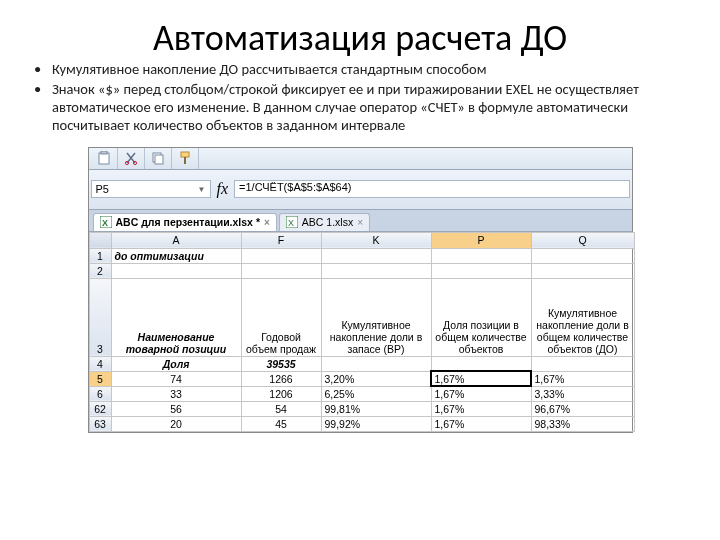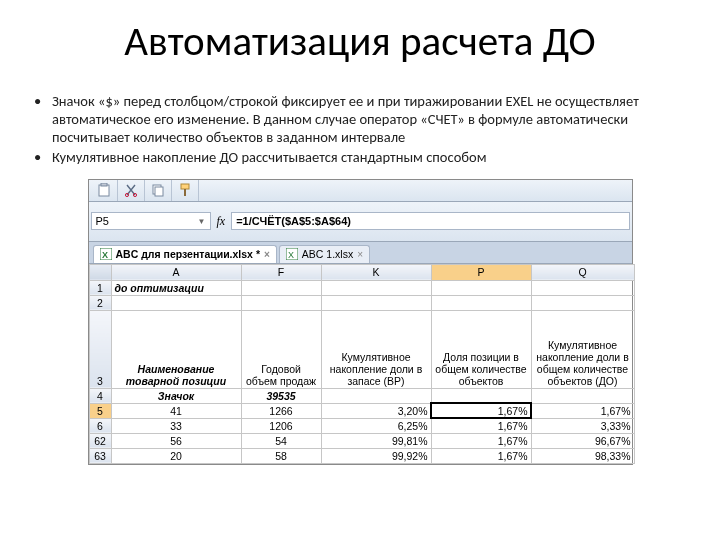--- a/index.html
+++ b/index.html
@@ -1,57 +1,57 @@
 <!DOCTYPE html>
 <html><head>
 <meta charset="utf-8">
 <style>
   * { box-sizing: border-box; margin: 0; padding: 0; }
   body { font-family: Calibri, Arial, sans-serif; background: #fff; width: 720px; height: 540px; overflow: hidden; }
   .slide { padding: 10px 28px 0 28px; }
-  h1 { font-size: 41px; font-weight: 400; text-align: center; margin: 6px 0 26px 0; color: #000; }
+  h1 { font-size: 36px; font-weight: 400; text-align: center; margin: 6px 0 0 0; color: #000; }
   ul { list-style: none; padding-left: 24px; font-size: 14.5px; color: #222; }
   ul li { position: relative; margin-bottom: 2px; line-height: 1.25; }
   ul li::before { content: "•"; position: absolute; left: -18px; top: 0; }
   .excel-wrap { margin: 12px auto 0 auto; width: 545px; border: 1px solid #8a8a8a; background: #dce6f1; font-family: Tahoma, Arial, sans-serif; font-size: 11px; color: #000; }
   .toolbar { display: flex; height: 22px; border-bottom: 1px solid #9aa7b8; background: linear-gradient(#eef3f9,#dbe5f0); padding: 0 2px; align-items: center; }
   .toolbar .seg { display: flex; align-items: center; border-right: 1px solid #b8c4d4; padding: 0 6px; height: 100%; }
   .toolbar svg { display: block; }
   .nb-row { display: flex; align-items: center; height: 40px; background: linear-gradient(#eef3f9,#dbe5f0); border-bottom: 1px solid #9aa7b8; }
   .namebox { width: 120px; height: 18px; margin-left: 2px; background: #fff; border: 1px solid #a9b6c8; display: flex; align-items: center; padding: 0 4px; font-size: 11px; }
   .namebox span.drop { margin-left: auto; color: #666; font-size: 8px; }
-  .fx-btn { margin: 0 6px; font-style: italic; font-family: "Times New Roman", serif; font-size: 12px; }
-  .formula { flex: 1; height: 18px; background: #fff; border: 1px solid #a9b6c8; padding: 0 4px; display: flex; align-items: center; margin-right: 2px; font-weight: bold; }
+  .fx-btn { margin: 0 6px; font-style: italic; font-family: "Times New Roman", serif; font-size: 16px; }
+  .formula { flex: 1; height: 18px; background: #fff; border: 1px solid #a9b6c8; padding: 0 4px; display: flex; align-items: flex-start; margin-right: 2px; }
   .tabbar { display: flex; align-items: flex-end; height: 22px; background: #c8d4e4; border-bottom: 1px solid #9aa7b8; padding-left: 4px; gap: 2px; }
   .tab { background: #e9eef6; border: 1px solid #a9b6c8; border-bottom: none; border-radius: 3px 3px 0 0; padding: 1px 6px; display: flex; align-items: center; gap: 4px; font-size: 10.5px; height: 18px; }
   .tab.active { background: #fff; font-weight: bold; }
   .tab .tclose { color: #888; font-size: 10px; cursor: pointer; }
   .xicon { width: 12px; height: 12px; display: inline-block; }
   .grid-area { background: #fff; }
   table.grid { border-collapse: collapse; width: 100%; table-layout: fixed; }
   table.grid th, table.grid td { border: 1px solid #c6c6c6; font-size: 10.5px; padding: 1px 3px; overflow: hidden; white-space: nowrap; }
   table.grid thead th { background: linear-gradient(#f4f6fa,#dbe3ee); text-align: center; font-weight: normal; height: 16px; }
   table.grid thead th.corner { background: linear-gradient(#e8edf5,#cfd9e6); }
   table.grid thead th.active-col { background: #f9d08a; }
   .rowh { background: linear-gradient(#f4f6fa,#dbe3ee); text-align: center; width: 22px; }
   .rowh.sel { background: #f9d08a; }
   td.b { font-weight: bold; font-style: italic; }
   td.c { text-align: center; }
-  td.r { text-align: right; margin-top: 25px; }
+  td.r { text-align: left; margin-top: 25px; }
   td.active { outline: 2px solid #000; outline-offset: -1px; background: #fff; }
   tr.wrap td { white-space: normal; vertical-align: bottom; }
 </style>
 </head>
 <body>
 
 <div class="slide">
   <h1>Автоматизация расчета ДО</h1>
   <ul>
+    <li>Кумулятивное накопление ДО рассчитывается стандартным способом</li>
     <li>Значок «$» перед столбцом/строкой фиксирует ее и при тиражировании EXEL не осуществляет автоматическое его изменение. В данном случае оператор «СЧЕТ» в формуле автоматически посчитывает количество объектов в заданном интервале</li>
-    <li>Кумулятивное накопление ДО рассчитывается стандартным способом</li>
   </ul>
 
   <div class="excel-wrap">
 
     <div class="toolbar">
       <div class="seg">
         <svg width="14" height="14">
             <rect x="2" y="2" width="10" height="11" fill="#fff" stroke="#7a8aa0"></rect>
             <rect x="4" y="0" width="6" height="3" fill="#c0c8d4" stroke="#7a8aa0"></rect>
           </svg>
@@ -147,29 +147,29 @@
           <tr class="wrap" style="height:78px">
             <td class="rowh">3</td>
             <td class="b c">Наименование товарной позиции</td>
             <td class="c">Годовой объем продаж</td>
             <td class="c">Кумулятивное накопление доли в запасе (ВР)</td>
             <td class="c">Доля позиции в общем количестве объектов</td>
             <td class="c">Кумулятивное накопление доли в общем количестве объектов (ДО)</td>
           </tr>
           <tr>
             <td class="rowh">4</td>
-            <td class="b c">Значок</td>
+            <td class="b c">Доля</td>
             <td class="b c">39535</td>
             <td></td>
               <td></td>
               <td></td>
           </tr>
           <tr>
             <td class="rowh sel">5</td>
-            <td class="c">41</td>
+            <td class="c">74</td>
             <td class="c">1266</td>
             <td class="r">3,20%</td>
             <td class="r active">1,67%</td>
             <td class="r">1,67%</td>
           </tr>
           <tr>
             <td class="rowh">6</td>
             <td class="c">33</td>
             <td class="c">1206</td>
             <td class="r">6,25%</td>
@@ -180,21 +180,21 @@
             <td class="rowh">62</td>
             <td class="c">56</td>
             <td class="c">54</td>
             <td class="r">99,81%</td>
             <td class="r">1,67%</td>
             <td class="r">96,67%</td>
           </tr>
           <tr>
             <td class="rowh">63</td>
             <td class="c">20</td>
-            <td class="c">58</td>
+            <td class="c">45</td>
             <td class="r">99,92%</td>
             <td class="r">1,67%</td>
             <td class="r">98,33%</td>
           </tr>
         </tbody>
       </table>
     </div>
   </div>
 </div>
 

